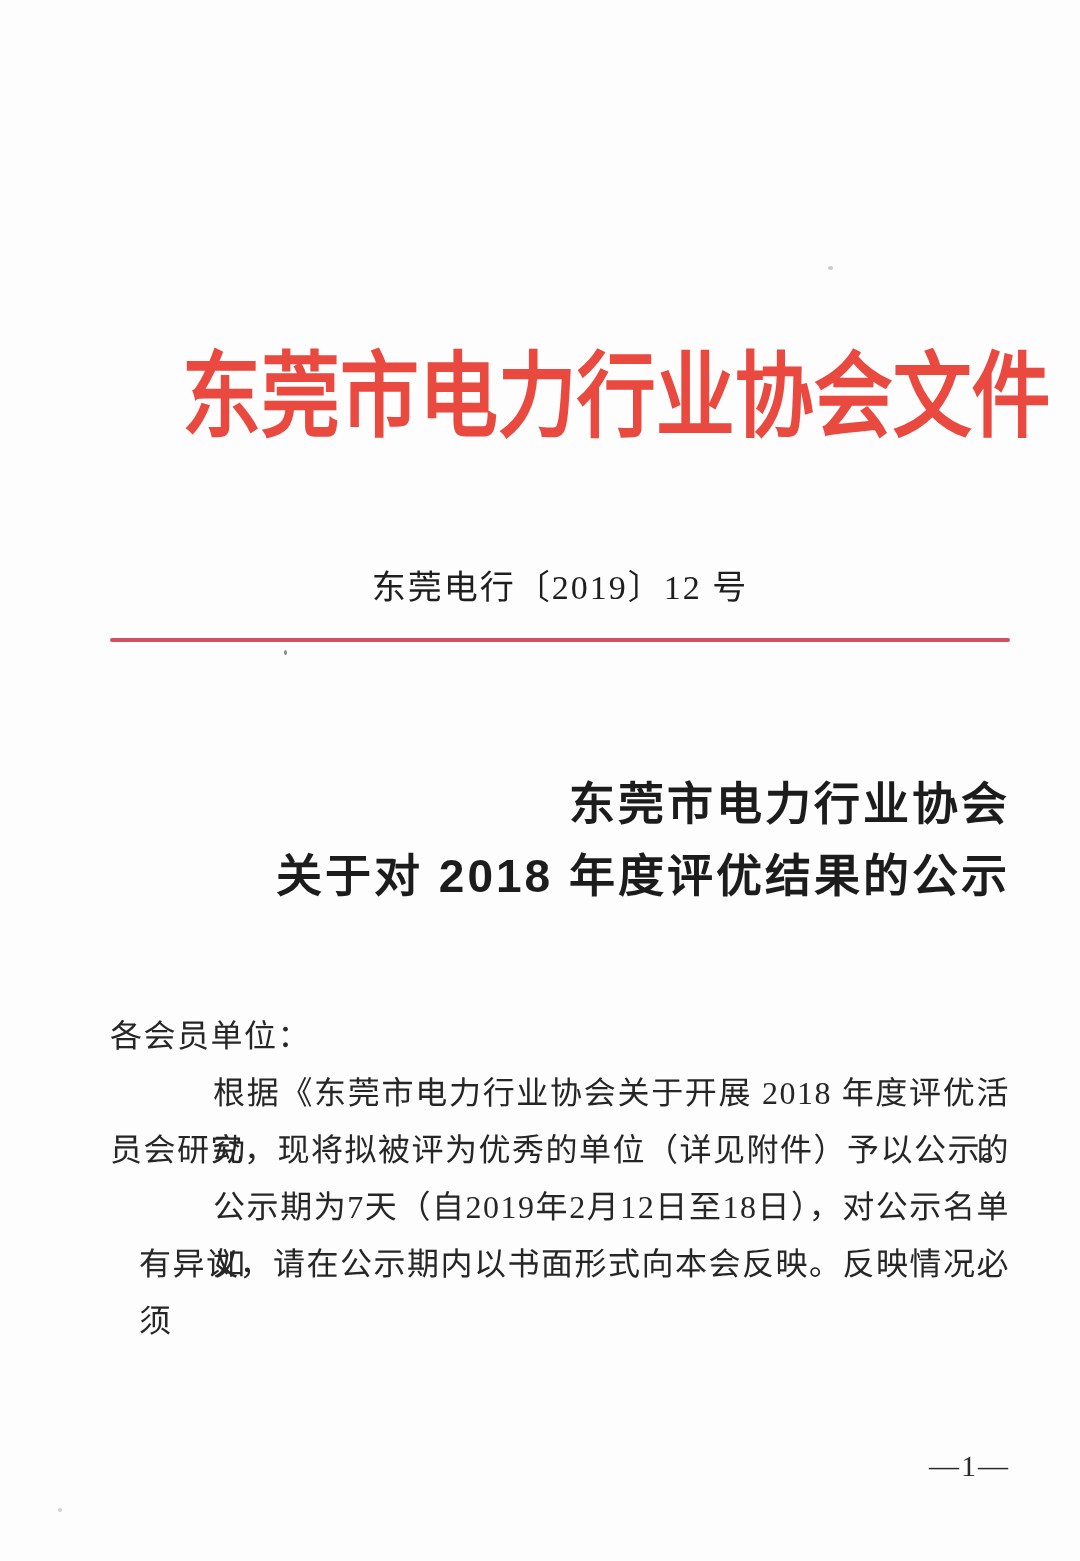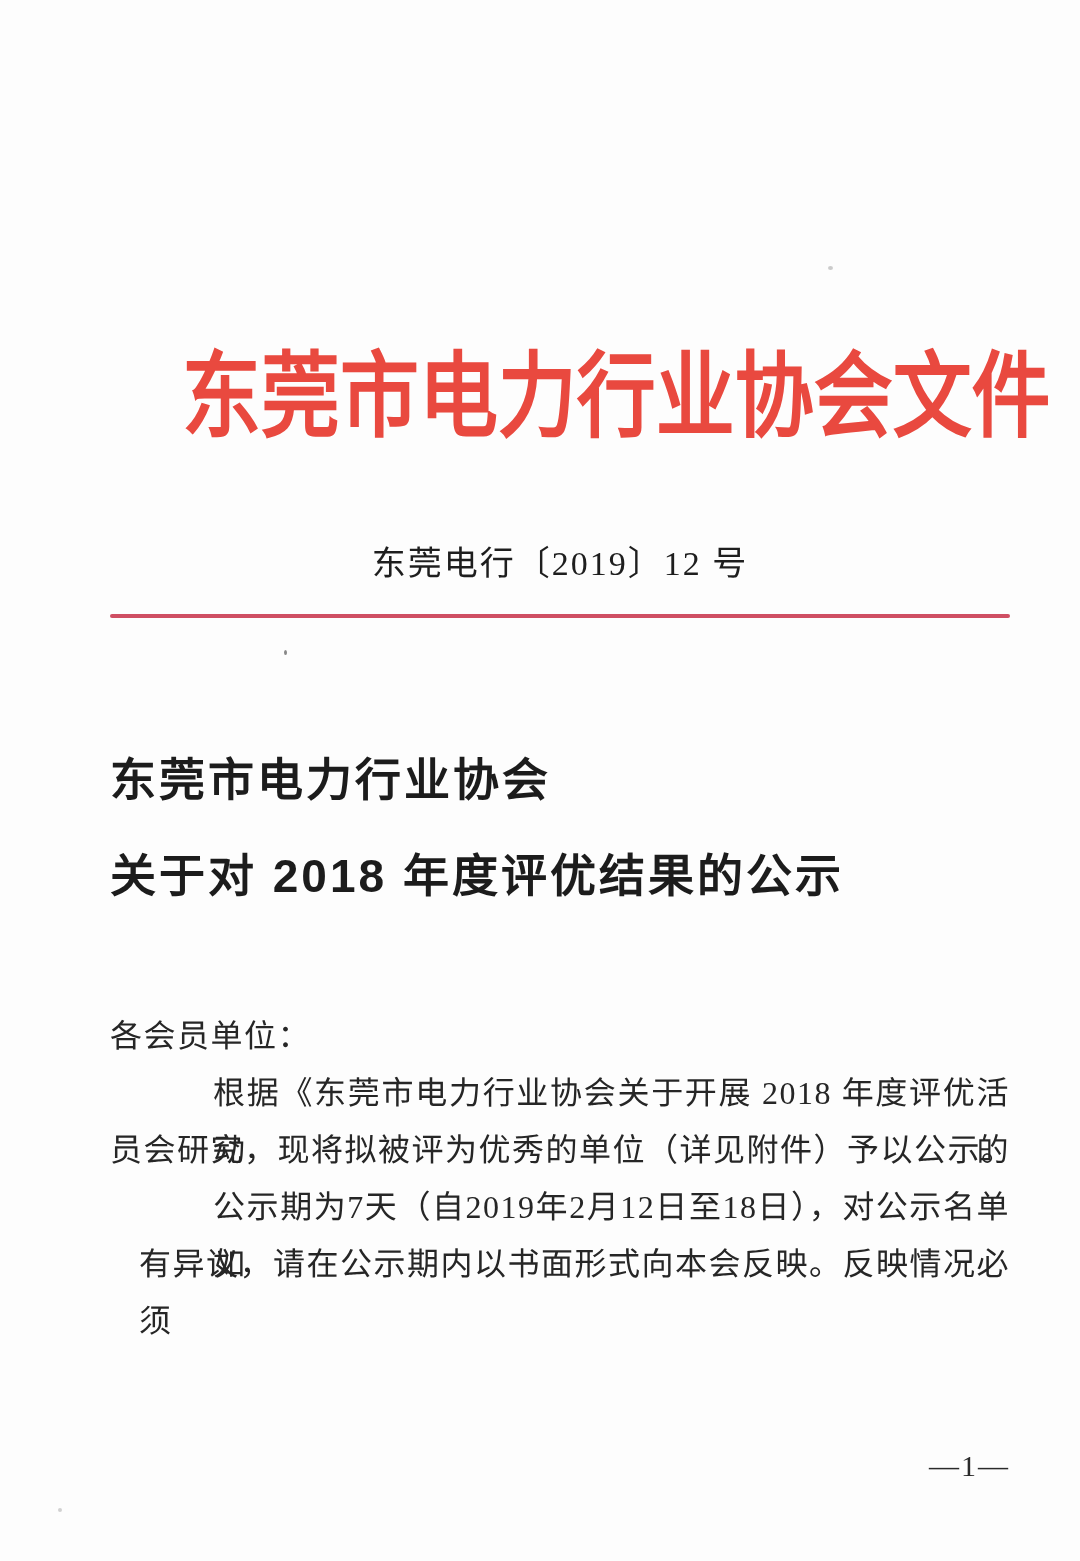--- a/index.html
+++ b/index.html
@@ -30,44 +30,44 @@
     font-weight: bold;
     font-size: 94px;
     line-height: 118px;
     color: var(--letterhead_red);
     text-align: center;
     white-space: nowrap;
     transform: scaleX(0.84);
     transform-origin: 50% 50%;
   }
   .docnum {
-    margin-top: 86px;
+    margin-top: 110px;
     font-size: 34px;
     line-height: 44px;
     letter-spacing: 2px;
     color: #1e1e1e;
     text-align: center;
   }
   .redline {
     margin-top: 28px;
     height: 4px;
     background: var(--divider_red);
     border-radius: 2px;
   }
   .doc-title {
     font-family: "Liberation Sans", sans-serif;
     font-weight: bold;
     font-size: 46px;
     line-height: 56px;
     letter-spacing: 3px;
     color: #1c1c1c;
-    text-align: left;
+    text-align: right;
   }
   .doc-title.first { margin-top: 134px; }
-  .doc-title.second { margin-top: 40px; }
+  .doc-title.second { margin-top: 16px; }
   .body-block {
     margin-top: 104px;
     color: var(--body_text);
   }
   .line {
     font-size: 32px;
     line-height: 57px;
     height: 57px;
     letter-spacing: 1.5px;
     white-space: nowrap;

